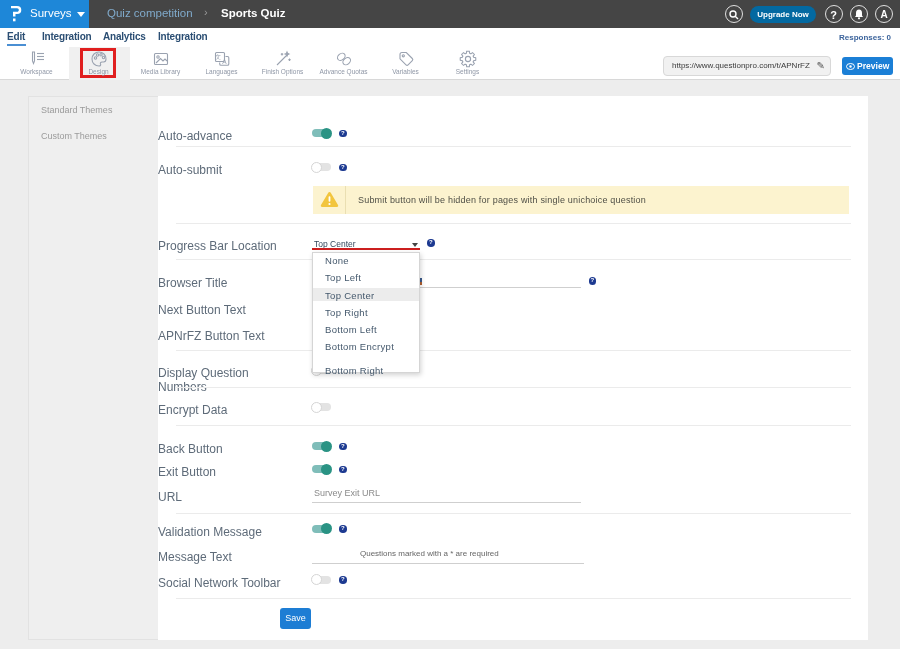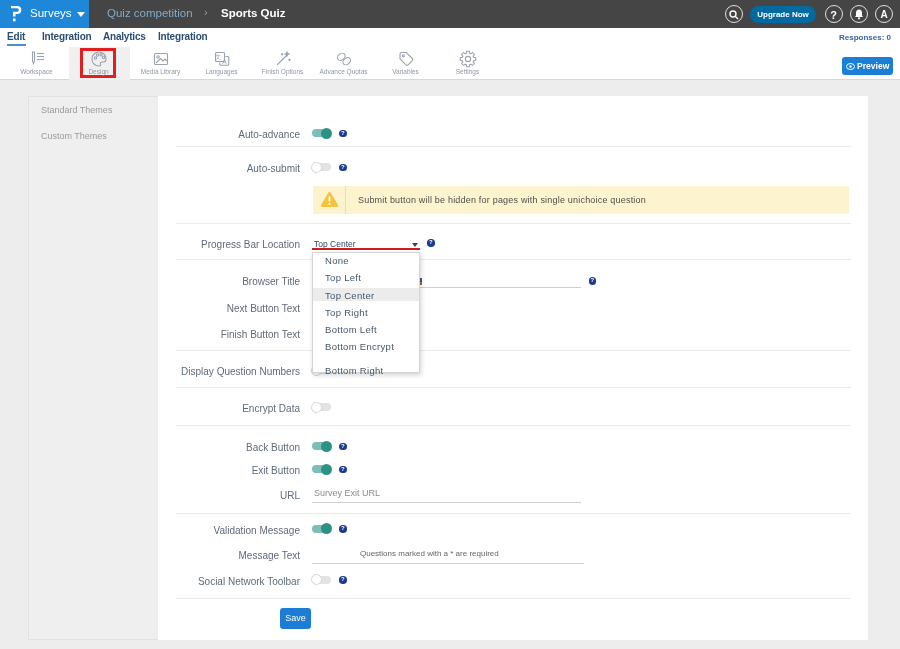--- a/index.html
+++ b/index.html
@@ -36,21 +36,21 @@
 #preview { position:absolute; left:842px; top:10px; width:51px; height:18px; background:#1b7fd6; border-radius:3px; color:#fff; font-size:8.5px; font-weight:bold; text-align:center; line-height:18px; }
 
 
 #sidebar { position:absolute; left:28px; top:96px; width:130px; height:544px; background:#efefef; border:1px solid #e2e2e2; border-right:none; }
 .sitem { position:absolute; left:12px; font-size:9px; color:#9b9b9b; }
 #sactive { position:absolute; left:0; top:50px; width:130px; height:30px; background:#fff; }
 #sbar { position:absolute; left:0; top:0; width:3px; height:30px; background:#1a78d8; }
 #sredul { position:absolute; left:8px; top:20.5px; width:67px; height:2px; background:#e02a1f; }
 #panel { position:absolute; left:158px; top:96px; width:710px; height:544px; background:#fff; }
 .sep { position:absolute; left:18px; width:675px; height:1px; background:#ebebeb; }
-.flabel { position:absolute; width:142px; text-align:right; right:568px; font-size:10px; color:#5e6b79;margin-left:6px; }
+.flabel { position:absolute; width:142px; right:568px; font-size:12px; color:#5e6b79;margin-left:6px; }
 .toggle { position:absolute; left:154px; width:20px; height:11px; }
 .track { position:absolute; left:0; top:1.5px; width:19px; height:8px; border-radius:4px; }
 .knob { position:absolute; top:0; width:11px; height:11px; border-radius:50%; }
 .on .track { background:#7fbdb9; }
 .on .knob { left:9px; background:#2a9384; }
 .off .track { background:#e3e3e3; }
 .off .knob { left:-1.5px; background:#fff; border:1px solid #d5d5d5; }
 .help { position:absolute; left:181px; width:7.5px; height:7.5px; border-radius:50%; background:#1d3a91; color:#fff; font-size:6px; font-weight:bold; text-align:center; line-height:7.5px; }
 #warn { position:absolute; left:155px; top:90px; width:536px; height:28px; background:#fcf3cf; }
 #warndiv { position:absolute; left:32px; top:0; width:1px; height:28px; background:#eadfb2; }
@@ -169,20 +169,21 @@
     <div class="tlabel">Variables</div>
   </div>
   <div class="titem" style="left:437px">
     <svg class="ticon" width="18" height="18" viewBox="0 0 18 18" fill="none" stroke="#9aa2b0" stroke-width="1.1">
       <path d="M16.68 7.65 A7.8 7.8 0 0 1 16.68 10.35 L14.67 10.63 A5.9 5.9 0 0 1 14.16 11.86 L15.39 13.47 A7.8 7.8 0 0 1 13.47 15.39 L11.86 14.16 A5.9 5.9 0 0 1 10.63 14.67 L10.35 16.68 A7.8 7.8 0 0 1 7.65 16.68 L7.37 14.67 A5.9 5.9 0 0 1 6.14 14.16 L4.53 15.39 A7.8 7.8 0 0 1 2.61 13.47 L3.84 11.86 A5.9 5.9 0 0 1 3.33 10.63 L1.32 10.35 A7.8 7.8 0 0 1 1.32 7.65 L3.33 7.37 A5.9 5.9 0 0 1 3.84 6.14 L2.61 4.53 A7.8 7.8 0 0 1 4.53 2.61 L6.14 3.84 A5.9 5.9 0 0 1 7.37 3.33 L7.65 1.32 A7.8 7.8 0 0 1 10.35 1.32 L10.63 3.33 A5.9 5.9 0 0 1 11.86 3.84 L13.47 2.61 A7.8 7.8 0 0 1 15.39 4.53 L14.16 6.14 A5.9 5.9 0 0 1 14.67 7.37 Z"></path>
       <circle cx="9" cy="9" r="2.6"></circle>
     </svg>
     <div class="tlabel">Settings</div>
   </div>
 
+  <div id="urlbox">https://www.questionpro.com/t/APNrFZ<span id="pencil">✎</span></div>
   <div id="preview"><svg width="9" height="7" viewBox="0 0 9 7" style="vertical-align:-1px">
         <ellipse cx="4.5" cy="3.5" rx="4" ry="3" fill="none" stroke="#fff" stroke-width="1"></ellipse>
         <circle cx="4.5" cy="3.5" r="1.2" fill="#fff"></circle>
       </svg> Preview</div>
 </div>
 
 <div id="sidebar">
   <div class="sitem" style="top:8px">Standard Themes</div>
   <div class="sitem" style="top:34px">Custom Themes</div>
 </div>
@@ -222,21 +223,21 @@
 
   <div class="sep" style="top:163px"></div>
 
   <div class="flabel" style="top:180px">Browser Title</div>
   <div class="abs" style="left:261px; top:182px; width:3px; height:4px; background:#3a5a8c;"></div>
   <div class="abs" style="left:261px; top:186px; width:3px; height:3px; background:#b06030;"></div>
   <div class="inline" style="left:154px; top:191px; width:269px;"></div>
   <div class="help" style="left:430.5px; top:181px">?</div>
 
   <div class="flabel" style="top:207px">Next Button Text</div>
-  <div class="flabel" style="top:233px">Finish Button Text</div>
+  <div class="flabel" style="top:233px">APNrFZ Button Text</div>
   <div class="sep" style="top:254px"></div>
 
   <div class="flabel" style="top:270px">Display Question Numbers</div>
   <div class="toggle off" style="top:268.5px">
       <div class="track"></div>
       <div class="knob"></div>
     </div>
   <div class="sep" style="top:291px"></div>
 
   <div class="flabel" style="top:307px">Encrypt Data</div>

